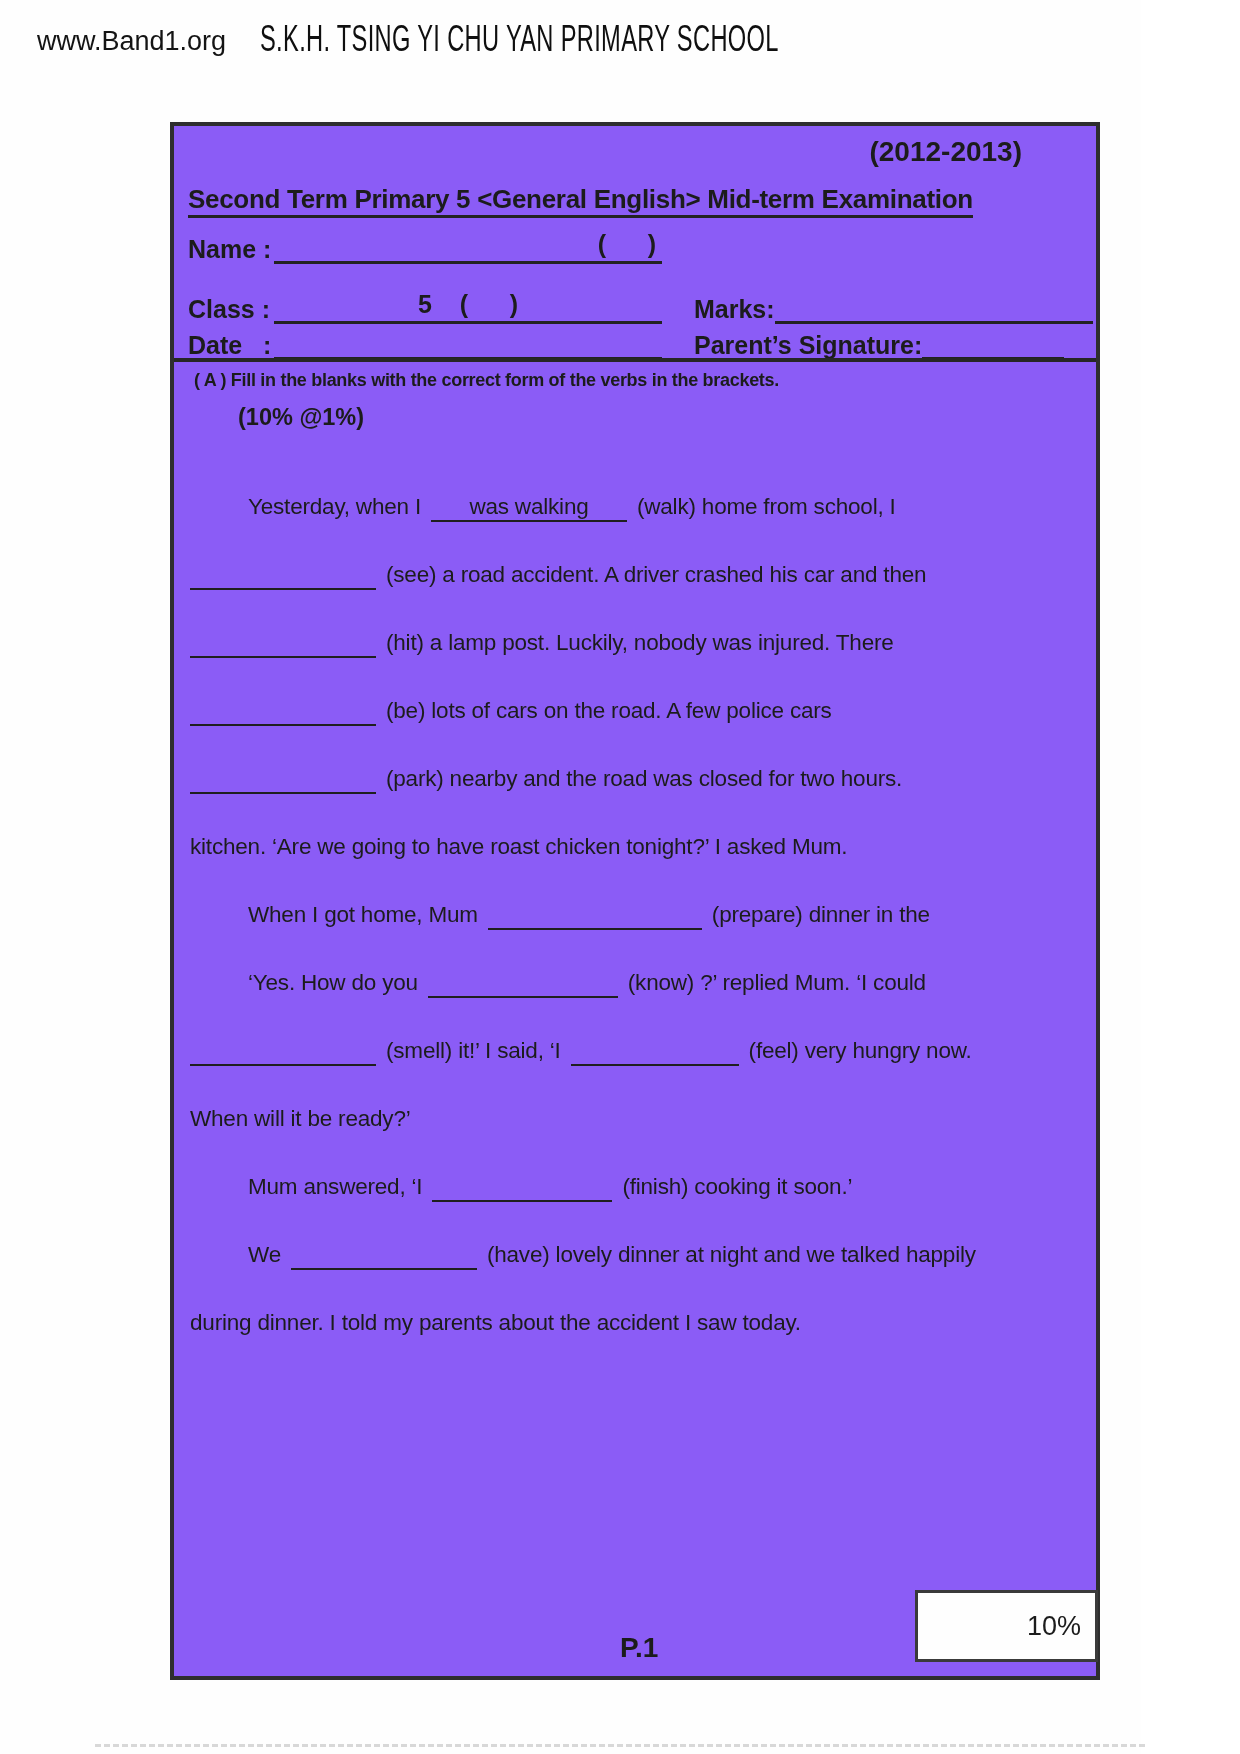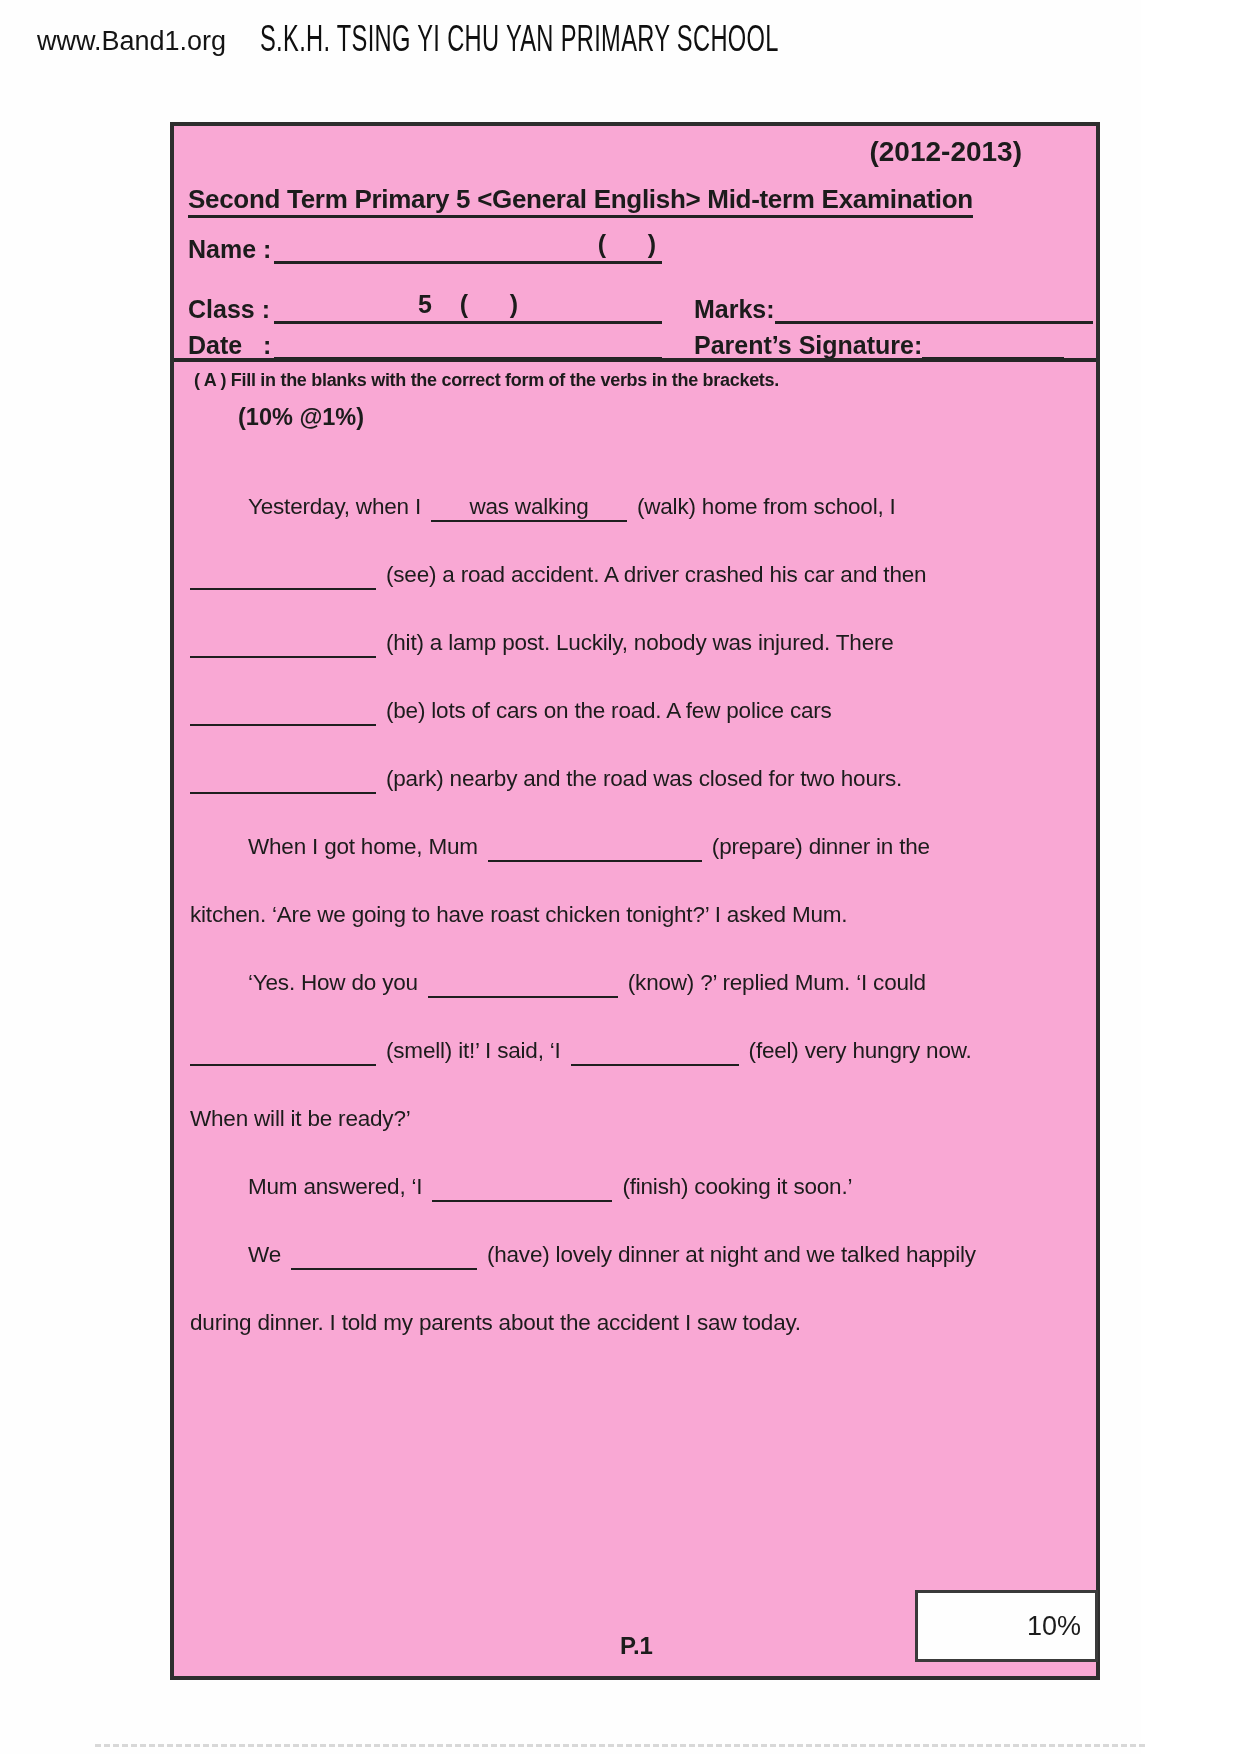--- a/index.html
+++ b/index.html
@@ -24,21 +24,21 @@
     transform:scaleX(0.64); transform-origin:left top;
     letter-spacing:0.5px;
   }
 
   
   .exam-box {
     position:absolute; left:170px; top:122px;
     width:930px; height:1558px;
     border:4px solid #2e2e2e;
     box-sizing:border-box;
-    background:#f9a8d4;
+    background:#8b5cf6;
   }
   .year {
     position:absolute; top:10px; right:74px;
     font-size:28px; font-weight:bold; white-space:nowrap;
   }
   .title {
     position:absolute; top:58px; left:14px;
     font-size:26px; font-weight:bold; white-space:nowrap;
     letter-spacing:-0.3px;
     border-bottom:3px solid #222; 
@@ -95,21 +95,21 @@
     display:inline-block; height:30px; line-height:30px;
     border-bottom:2px solid #1f1f1f;
     margin:0 10px; text-align:center;
     box-sizing:border-box;
   }
   .pblank:first-child { margin-left:0; }
 
   
   .page-num {
     position:absolute; top:1506px; left:446px;
-    font-size:24px; font-weight:bold;
+    font-size:28px; font-weight:bold;
   }
   .marks-box {
     position:absolute; top:1464px; left:741px;
     width:183px; height:72px;
     border:3px solid #3a3a3a; box-sizing:border-box;
     display:flex; align-items:center; justify-content:flex-end;
     padding-right:14px;
     font-size:27px; background:#fefefe;
   }
 
@@ -148,22 +148,22 @@
 
     <div class="sec-heading">( A ) Fill in the blanks with the correct form of the verbs in the brackets.</div>
     <div class="marks-note">(10% @1%)</div>
 
     <div class="passage">
         <div class="pline indent"><span class="pseg">Yesterday, when I</span><span class="pblank" style="width: 196px;">was walking</span><span class="pseg">(walk) home from school, I</span></div>
         <div class="pline"><span class="pblank" style="width: 186px;"></span><span class="pseg">(see) a road accident. A driver crashed his car and then</span></div>
         <div class="pline"><span class="pblank" style="width: 186px;"></span><span class="pseg">(hit) a lamp post. Luckily, nobody was injured. There</span></div>
         <div class="pline"><span class="pblank" style="width: 186px;"></span><span class="pseg">(be) lots of cars on the road. A few police cars</span></div>
         <div class="pline"><span class="pblank" style="width: 186px;"></span><span class="pseg">(park) nearby and the road was closed for two hours.</span></div>
+        <div class="pline"><span class="pseg">kitchen. ‘Are we going to have roast chicken tonight?’ I asked Mum.</span></div>
         <div class="pline indent"><span class="pseg">When I got home, Mum</span><span class="pblank" style="width: 214px;"></span><span class="pseg">(prepare) dinner in the</span></div>
-        <div class="pline"><span class="pseg">kitchen. ‘Are we going to have roast chicken tonight?’ I asked Mum.</span></div>
         <div class="pline indent"><span class="pseg">‘Yes. How do you</span><span class="pblank" style="width: 190px;"></span><span class="pseg">(know) ?’ replied Mum. ‘I could</span></div>
         <div class="pline"><span class="pblank" style="width: 186px;"></span><span class="pseg">(smell) it!’ I said, ‘I</span><span class="pblank" style="width: 168px;"></span><span class="pseg">(feel) very hungry now.</span></div>
         <div class="pline"><span class="pseg">When will it be ready?’</span></div>
         <div class="pline indent"><span class="pseg">Mum answered, ‘I</span><span class="pblank" style="width: 180px;"></span><span class="pseg">(finish) cooking it soon.’</span></div>
         <div class="pline indent"><span class="pseg">We</span><span class="pblank" style="width: 186px;"></span><span class="pseg">(have) lovely dinner at night and we talked happily</span></div>
         <div class="pline"><span class="pseg">during dinner. I told my parents about the accident I saw today.</span></div>
       </div>
 
     <div class="page-num">P.1</div>
 

